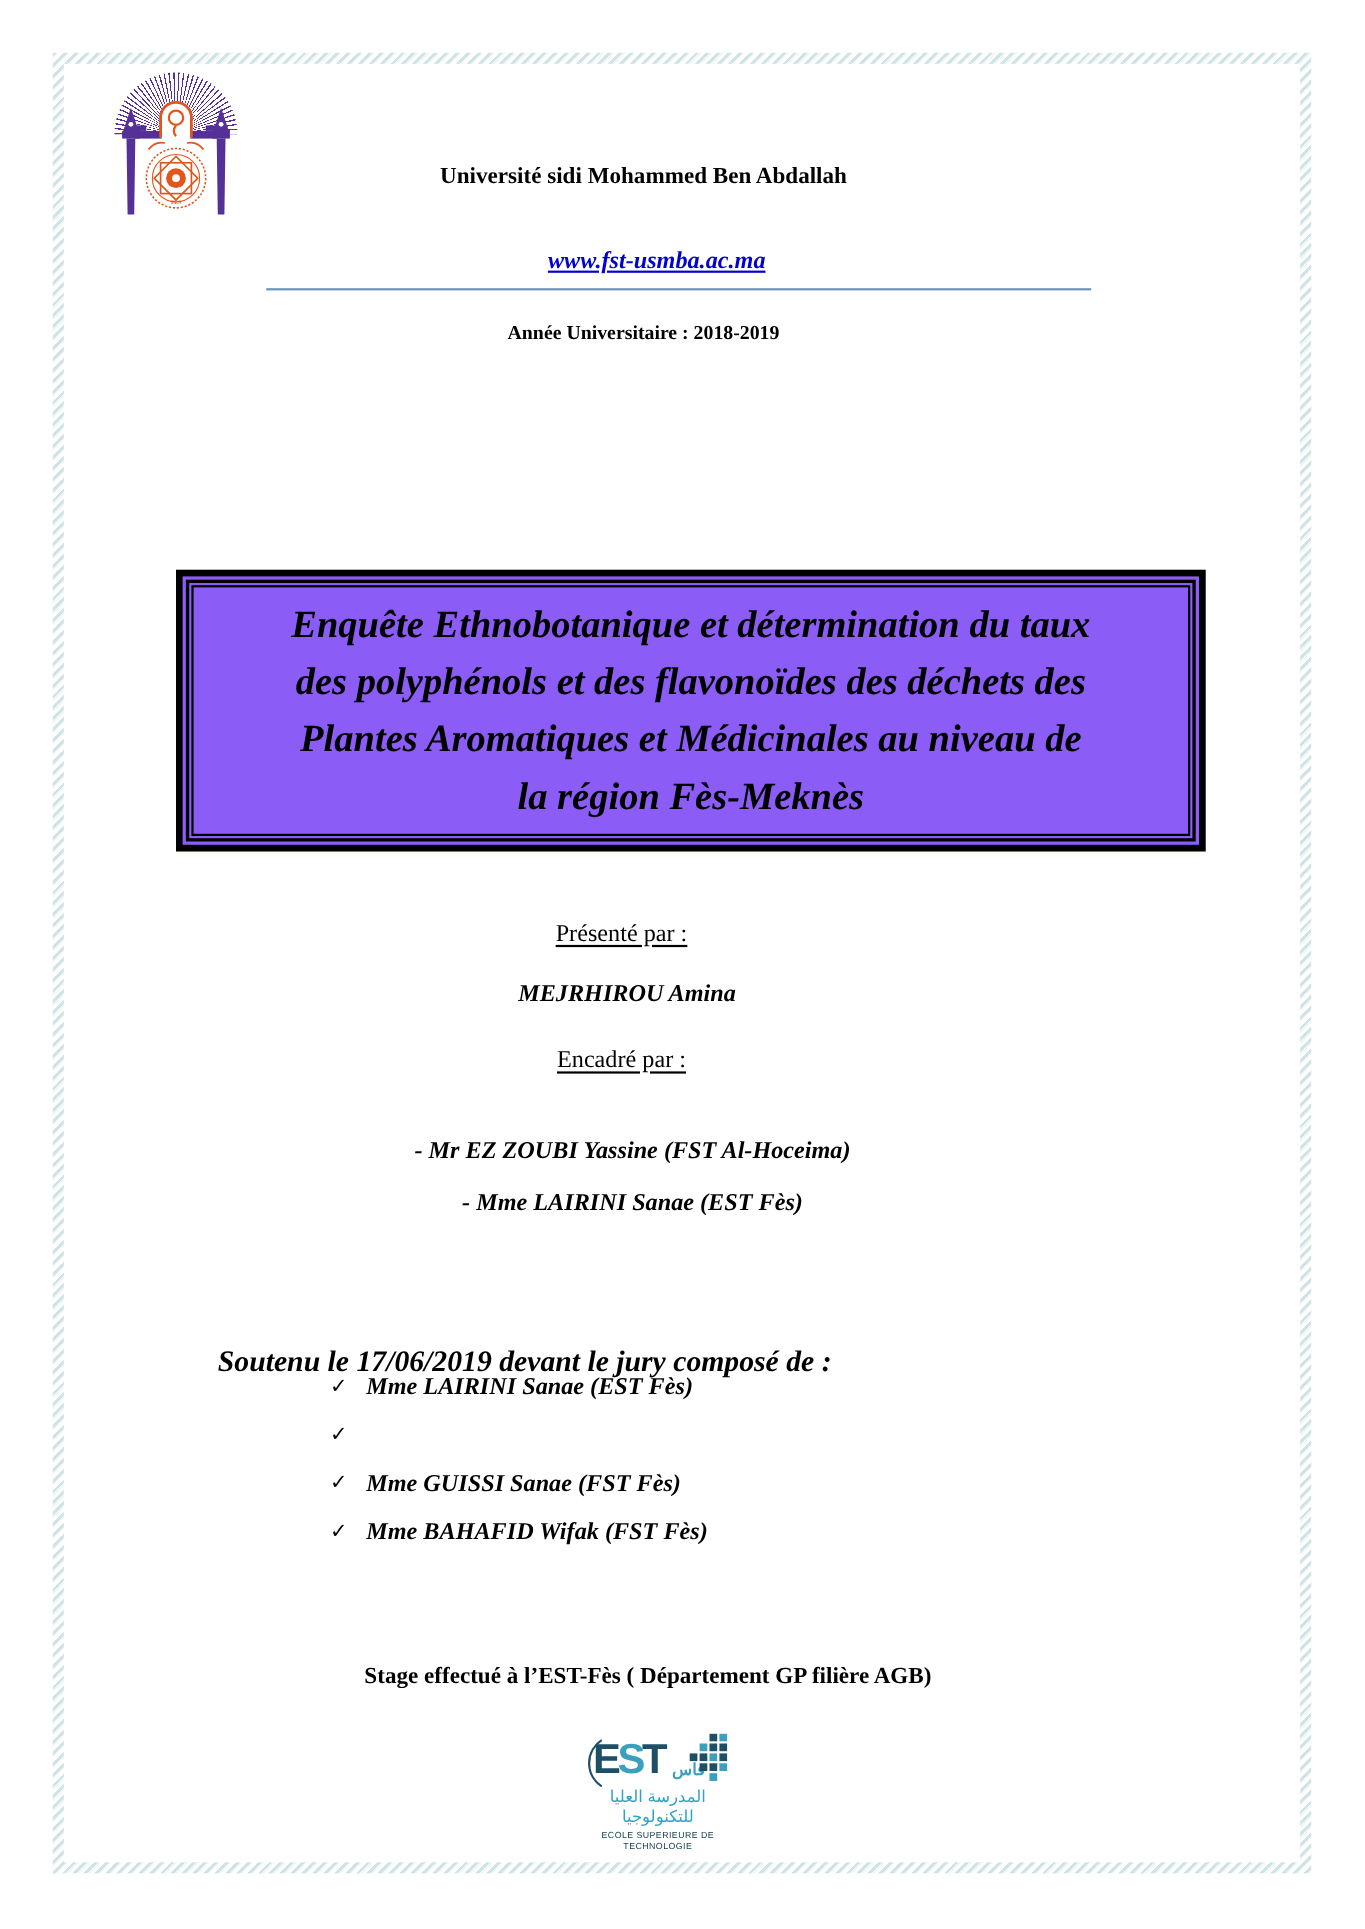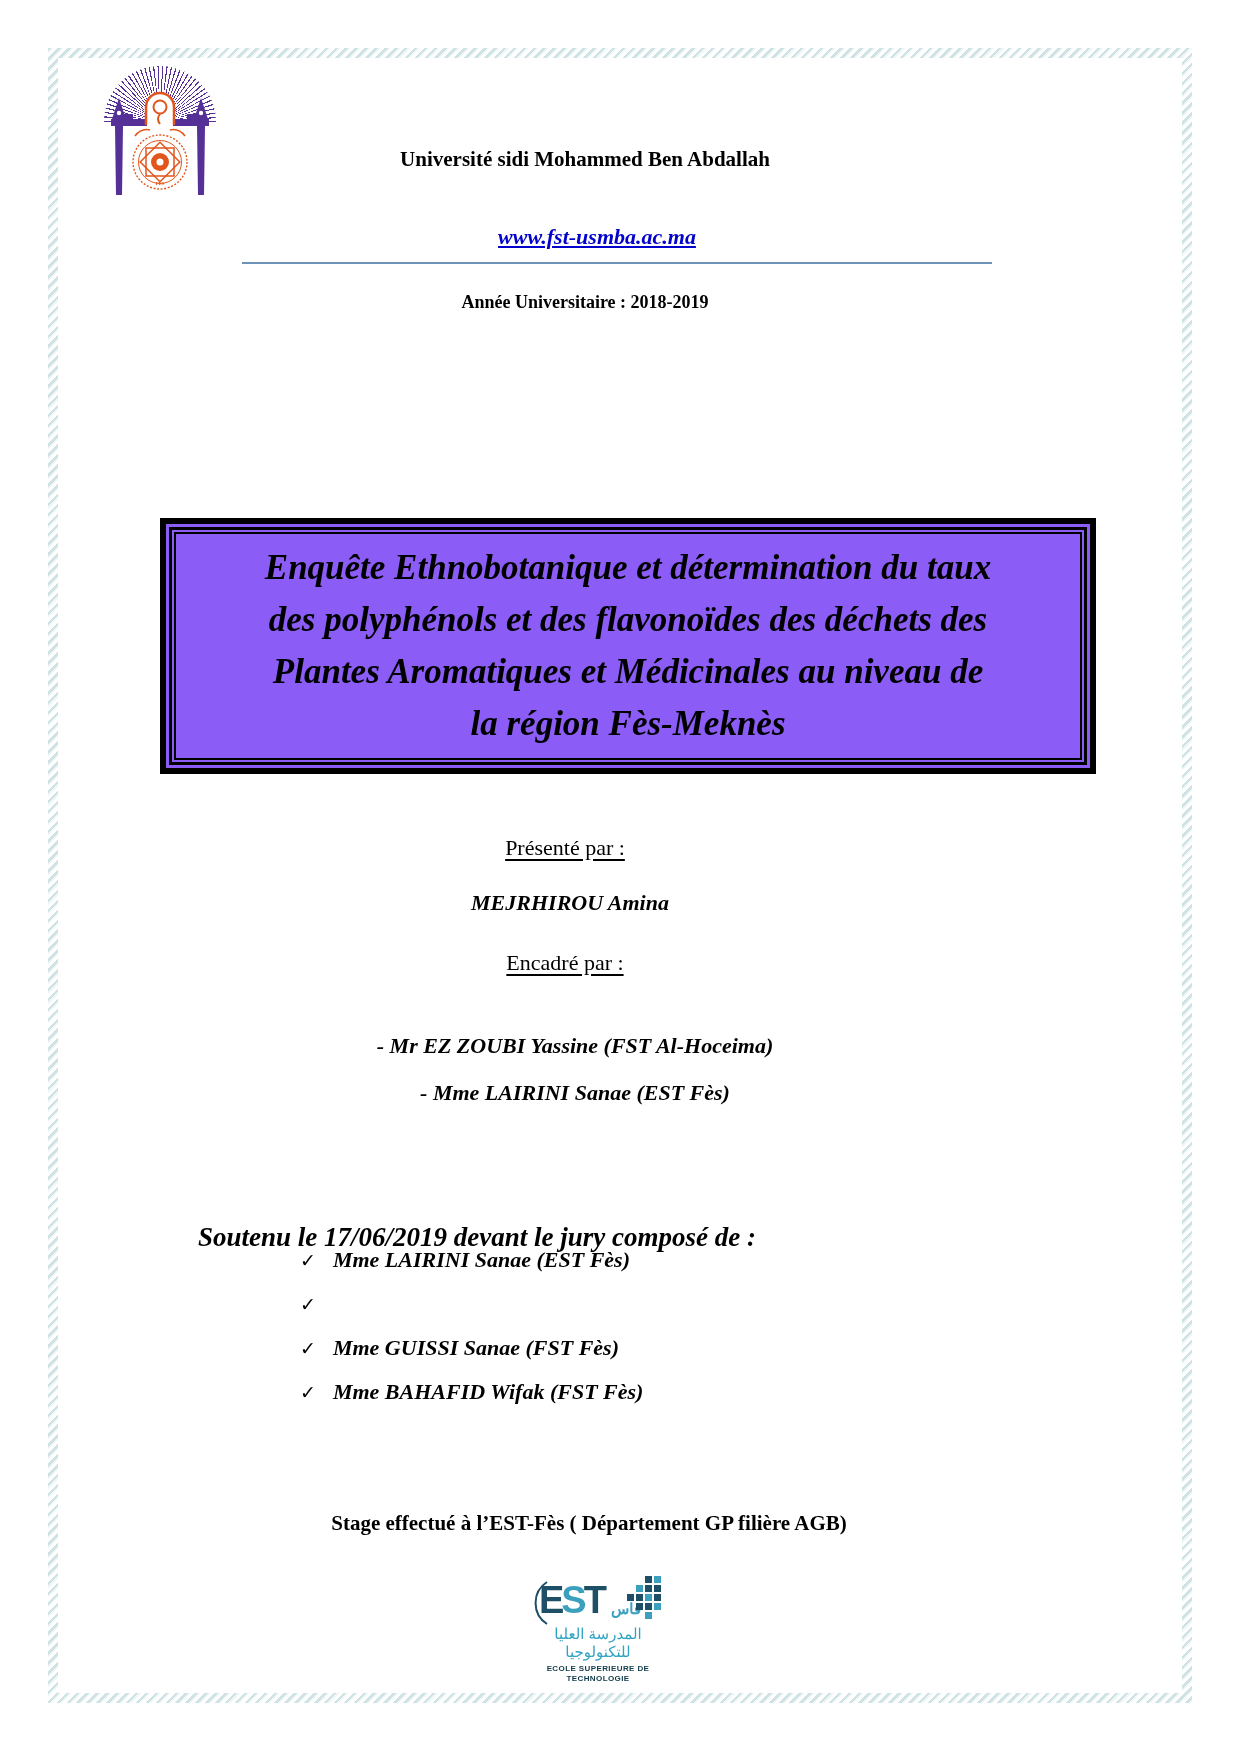--- a/index.html
+++ b/index.html
@@ -51,21 +51,21 @@
 
   
   .est{position:absolute;left:523px;top:1580px;width:150px;height:84px;font-family:"Liberation Sans",sans-serif;text-align:center;}
   .est-row{position:relative;height:44px;}
   .est-letters{position:absolute;left:16px;top:0;font-weight:bold;font-size:38px;line-height:40px;letter-spacing:-3px;}
   .est-letters .d{color:#1d4f66;} .est-letters .t{color:#3aa0bd;}
   .est-city{position:absolute;left:88px;top:20px;color:#3aa0bd;font-size:15px;font-weight:bold;}
   .est-arc{position:absolute;left:4px;top:0;}
   .est-squares{position:absolute;right:6px;top:-4px;}
   .est-ar{color:#2fa3c2;font-size:15px;line-height:18px;margin-top:1px;}
-  .est-cap{color:#16404f;font-weight:bold;font-size:8px;letter-spacing:0.4px;line-height:10px;margin-top:3px;}
+  .est-cap{color:#16404f;font-weight:normal;font-size:8px;letter-spacing:0.4px;line-height:10px;margin-top:3px;}
 </style>
 </head>
 <body>
 
 <div class="page">
 
   <div class="frame">
     <div class="frame-inner"></div>
   </div>
 

